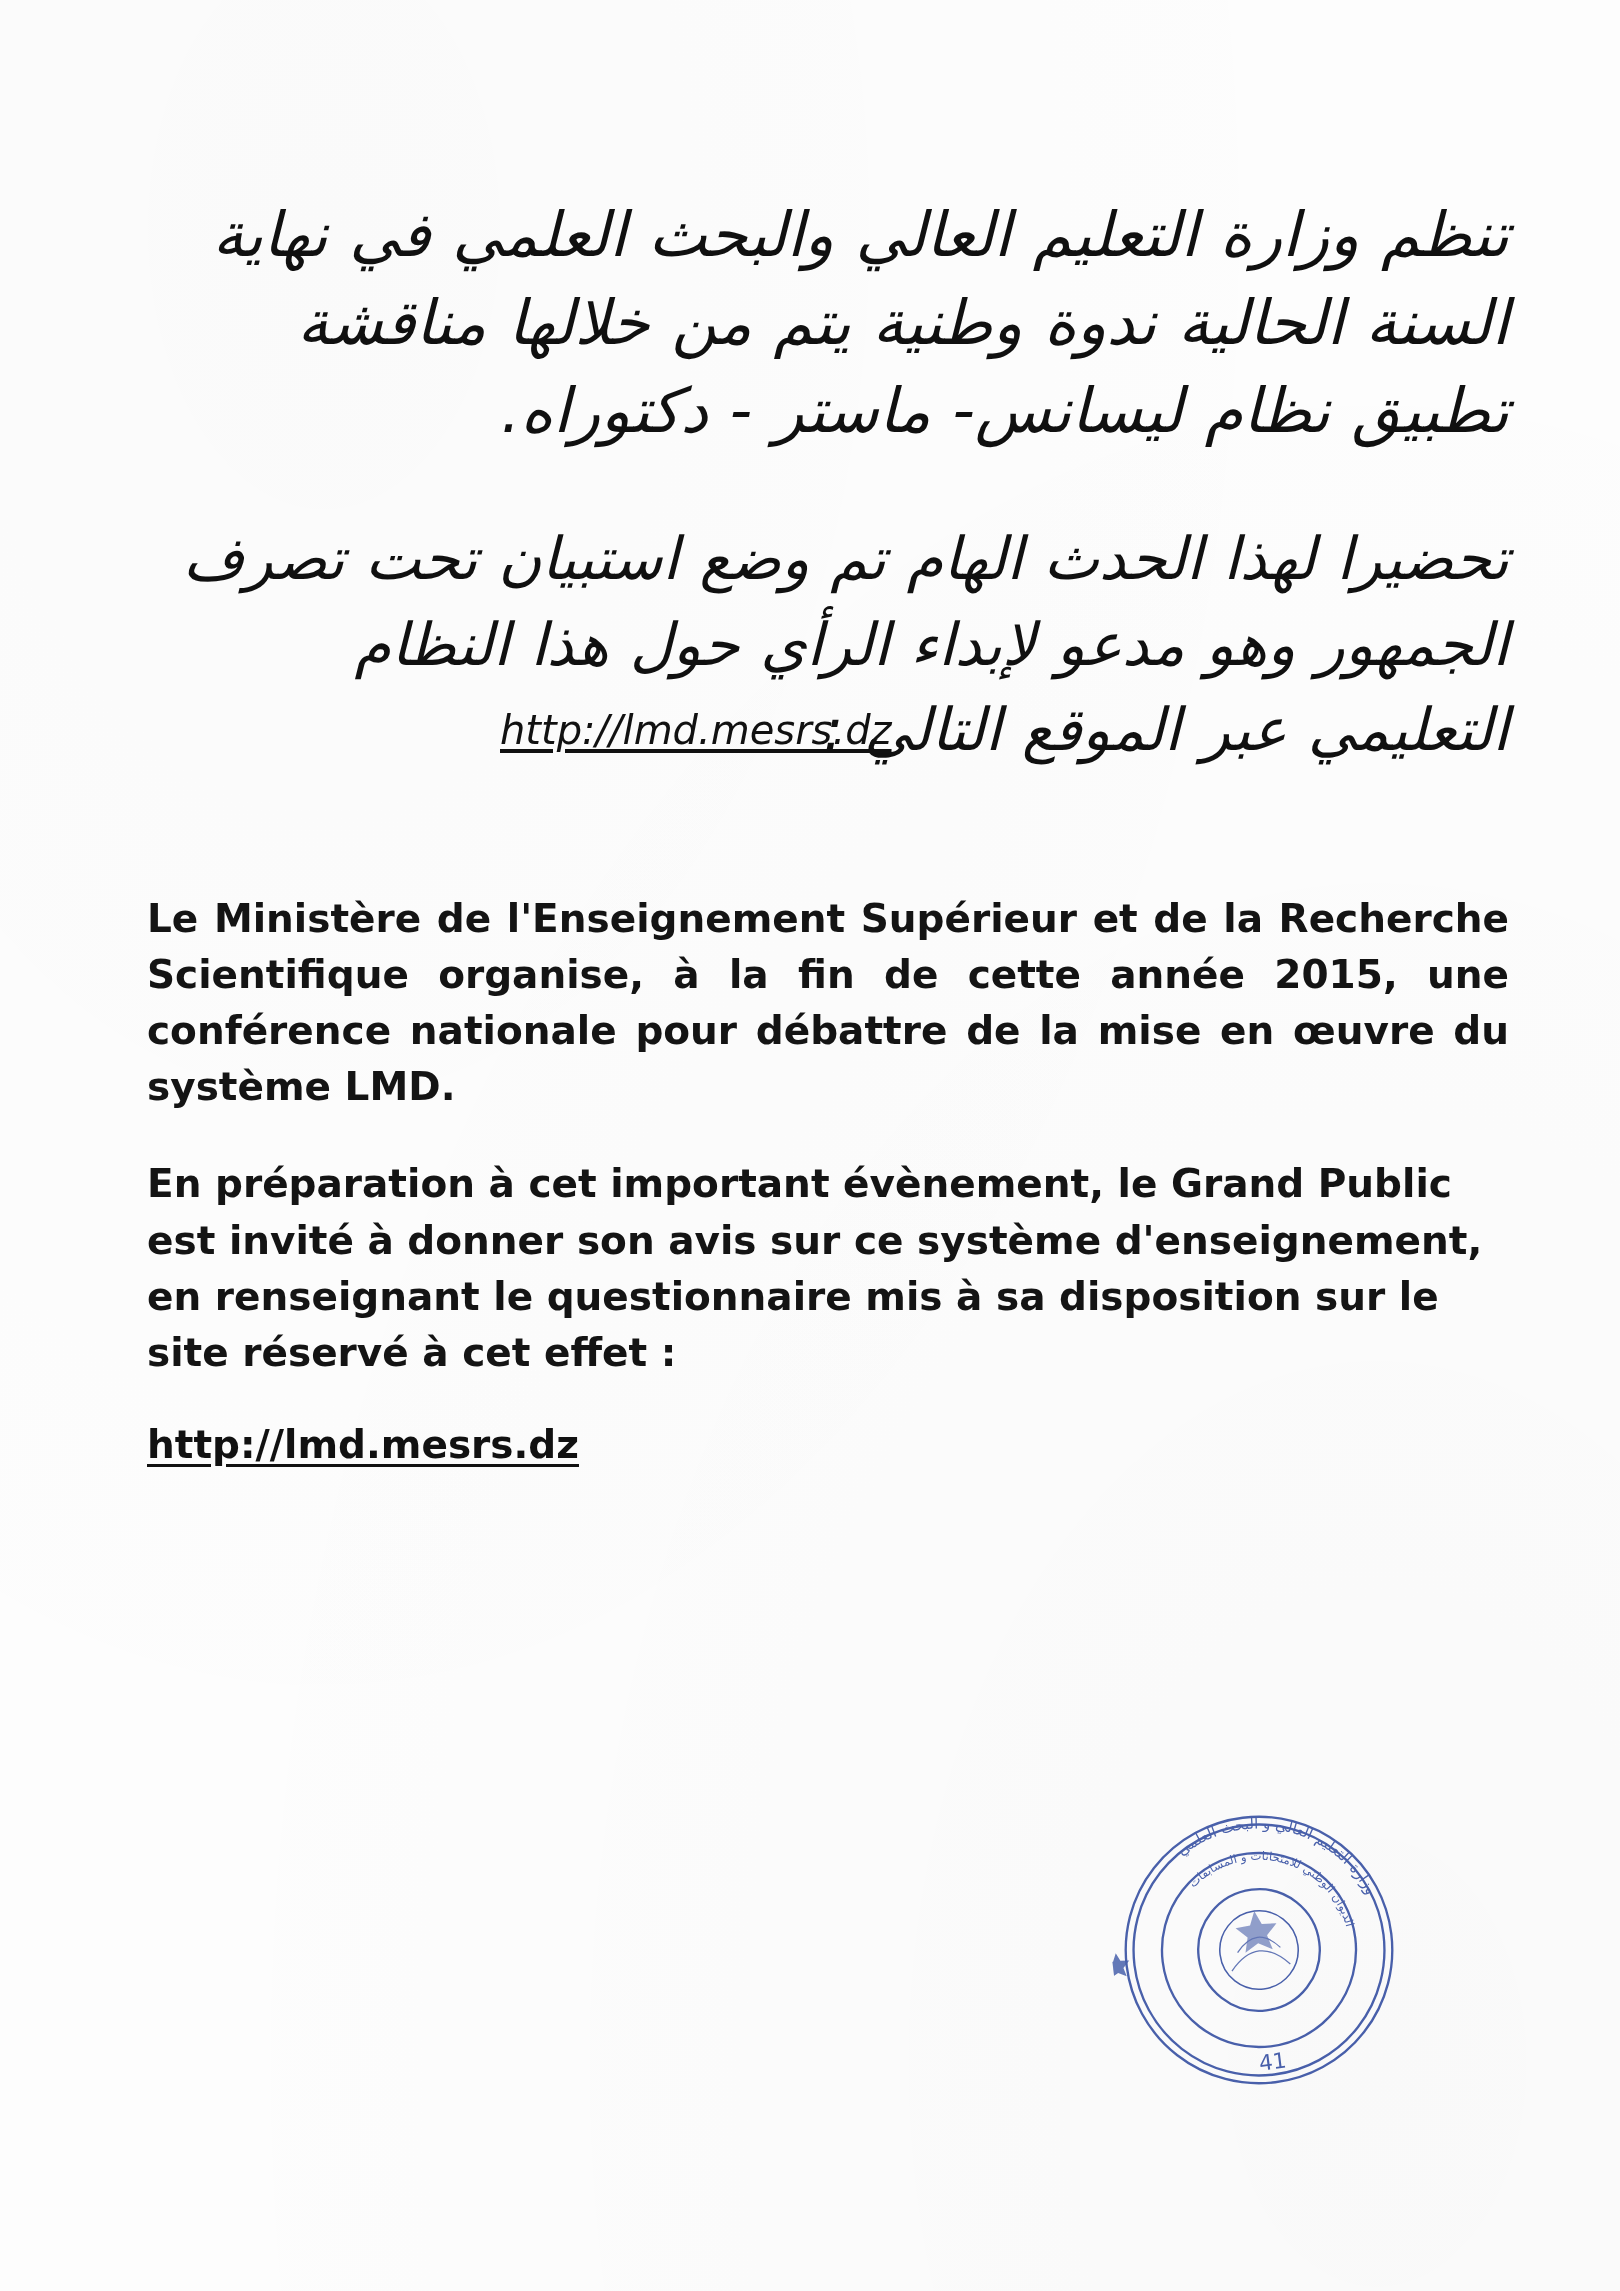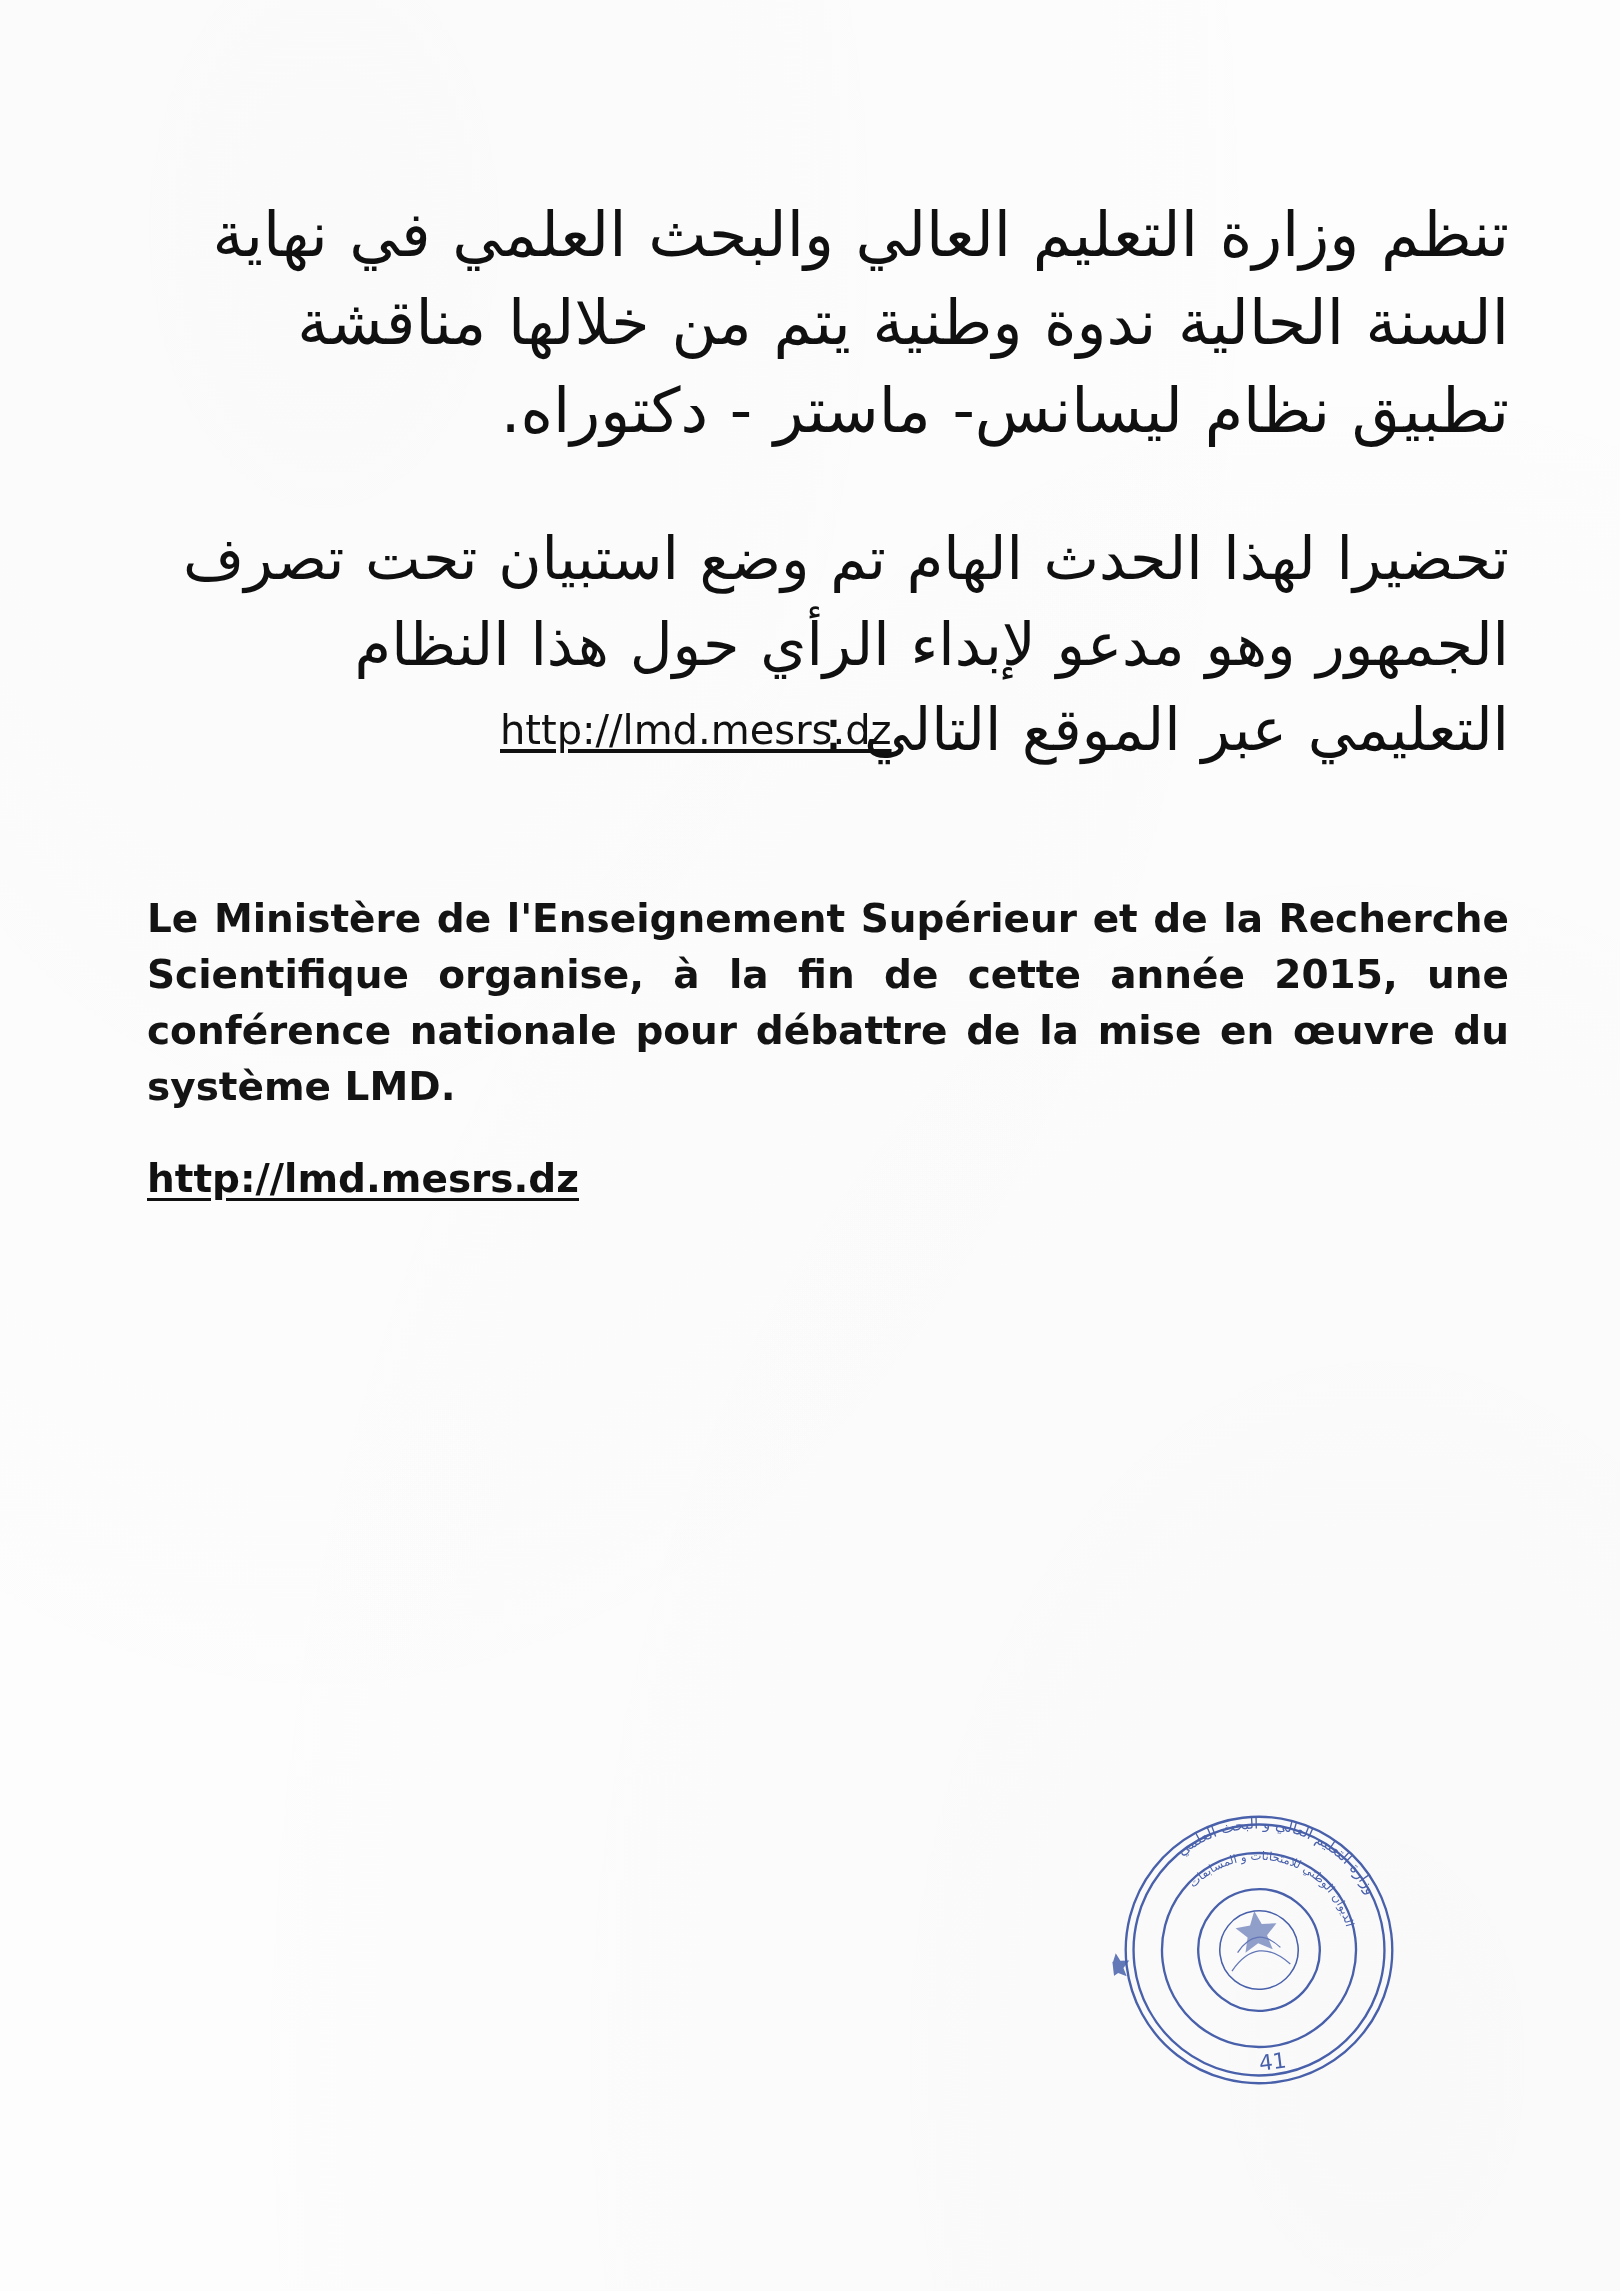--- a/index.html
+++ b/index.html
@@ -39,20 +39,21 @@
     top: 191px;
     width: 1362px;
   }
 
   
   .arabic-block {
     direction: rtl;
     text-align: right;
     font-family: "DejaVu Sans", sans-serif;
     color: #101010;
+    font-style: italic;
   }
   .arabic-para {
     font-size: 62px;
     line-height: 1.42;
     margin: 0 0 9.8px 0;
     letter-spacing: 0px;
     word-spacing: 2px;
   }
   .arabic-para.second {
     margin-top: 61px;
@@ -140,20 +141,21 @@
       <p class="arabic-para second">تحضيرا لهذا الحدث الهام تم وضع استبيان تحت تصرف الجمهور وهو مدعو لإبداء الرأي حول هذا النظام التعليمي عبر الموقع التالي :</p>
 
       <div class="url-inline-wrap">
         <a class="url-centerish" href="#">http://lmd.mesrs.dz</a>
       </div>
     </section>
 
     <section class="fr-block">
       <p class="fr-para justified">Le Ministère de l'Enseignement Supérieur et de la Recherche Scientifique organise, à la fin de cette année 2015, une conférence nationale pour débattre de la mise en œuvre du système LMD.</p>
 
+      <p class="fr-para">En préparation à cet important évènement, le Grand Public est invité à donner son avis sur ce système d'enseignement, en renseignant le questionnaire mis à sa disposition sur le site réservé à cet effet :</p>
 
       <a class="fr-link" href="#">http://lmd.mesrs.dz</a>
     </section>
 
   </div>
 
   <div class="stamp">
     <svg viewBox="0 0 300 300" xmlns="http://www.w3.org/2000/svg" aria-hidden="true">
       <defs>
         <path id="outerArc" d="M 150,150 m -124,0 a 124,124 0 1,1 248,0 a 124,124 0 1,1 -248,0"></path>

